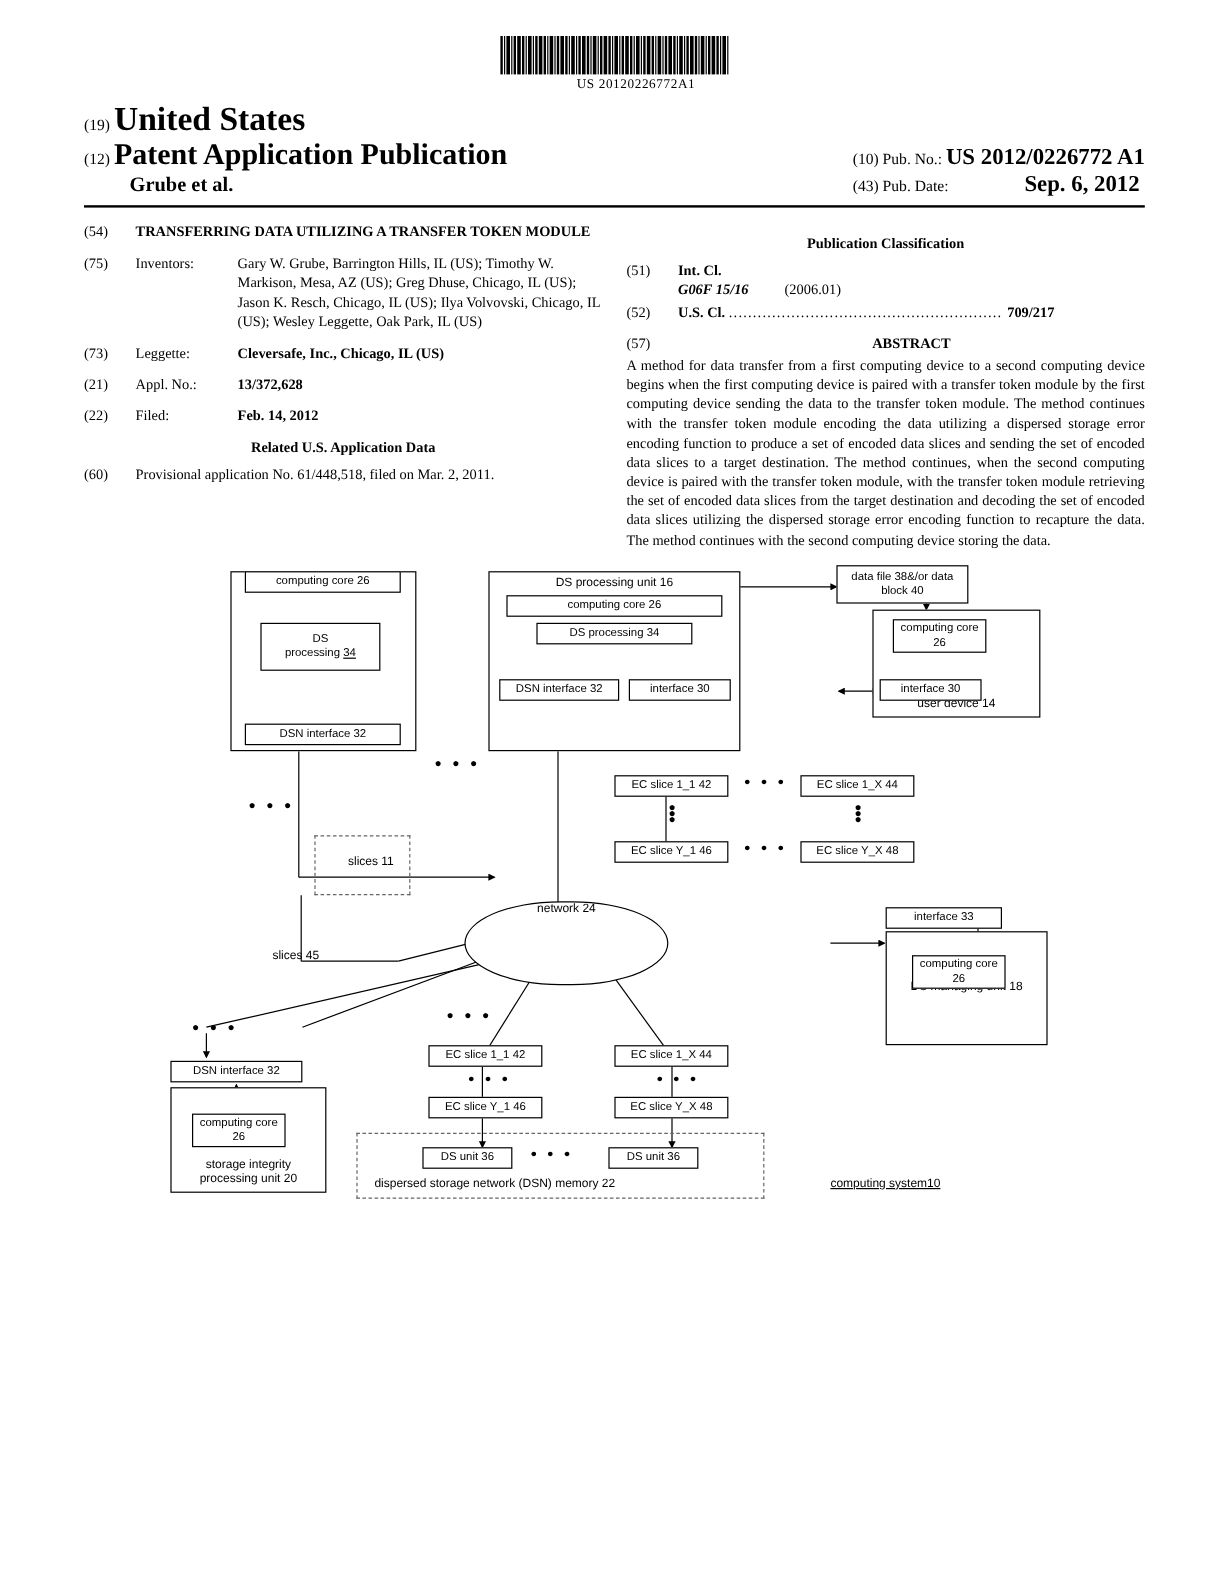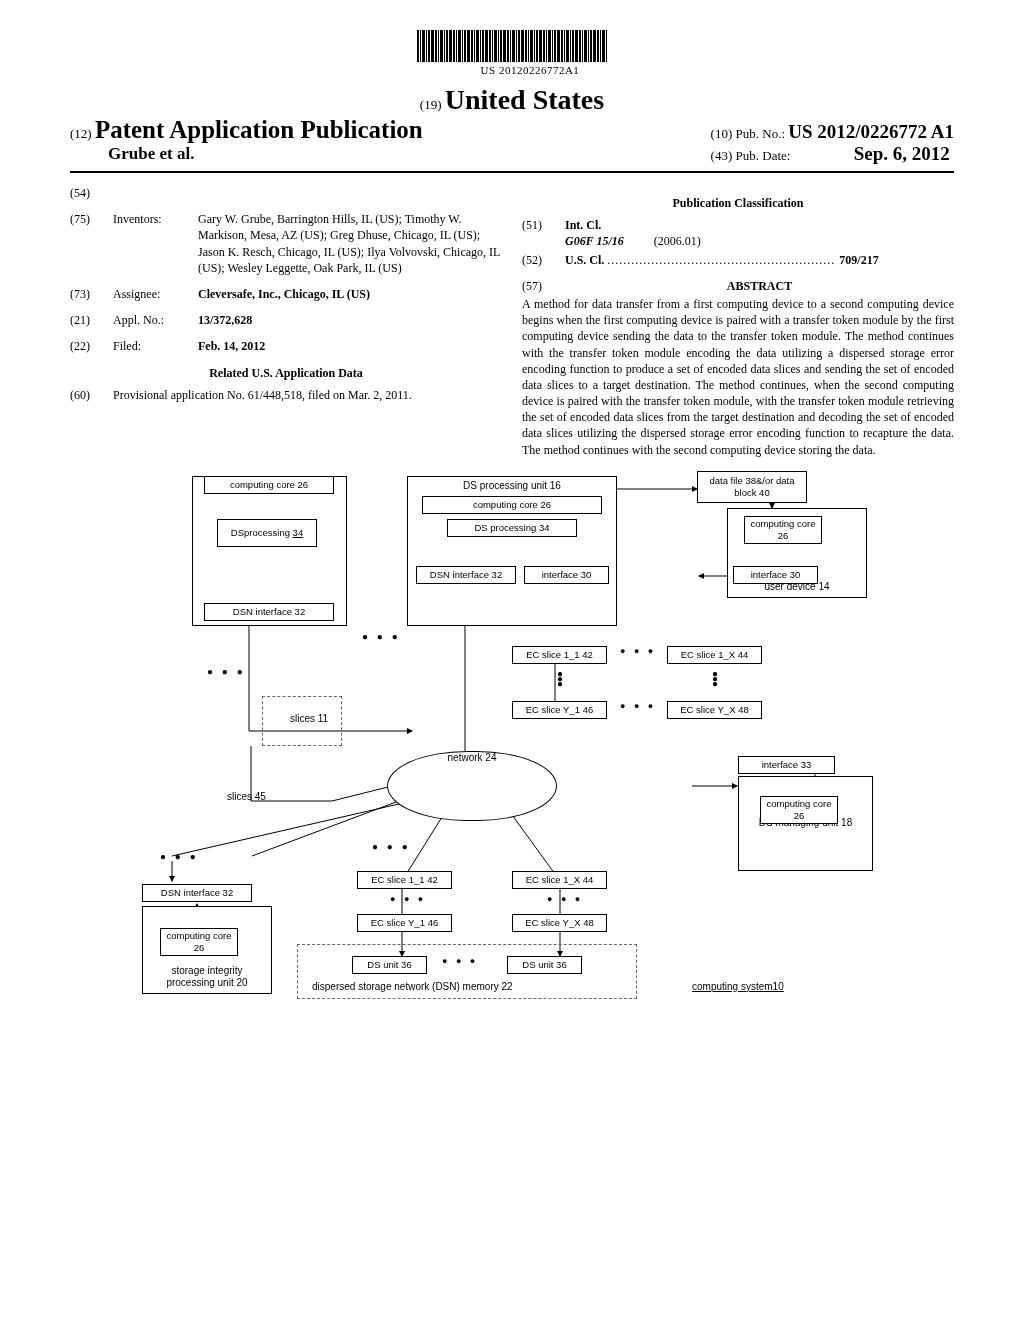--- a/index.html
+++ b/index.html
@@ -18,21 +18,21 @@
       align-items: flex-end;
       height: 32px;
       margin-bottom: 2px;
     }
     .barcode span { display: inline-block; background: #000; height: 100%; }
     .barcode span:nth-child(odd) { width: 2px; }
     .barcode span:nth-child(even) { width: 1px; }
     .barcode span:nth-child(3n) { width: 3px; }
     .barcode-text { font-size: 11px; letter-spacing: 0.5px; padding-left: 36px; }
     .header { margin-top: 8px; }
-    .header-line1 { font-size: 13px; text-align: center; }
+    .header-line1 { font-size: 13px; }
     .header-line1 .big { font-size: 28px; font-weight: bold; }
     .header-row { display: flex; justify-content: space-between; align-items: baseline; }
     .header-left .line2 { font-size: 13px; }
     .header-left .line2 .big { font-size: 25px; font-weight: bold; }
     .header-left .authors { font-size: 17px; font-weight: bold; margin-left: 38px; }
     .header-right { text-align: left; font-size: 13px; }
     .header-right .pubno .big { font-size: 19px; font-weight: bold; }
     .header-right .pubdate .big { font-size: 19px; font-weight: bold; }
     .divider { border-top: 2px solid #000; margin: 6px 0 12px 0; }
     .cols { display: flex; gap: 20px; }
@@ -182,29 +182,30 @@
     </div>
   </div>
 </div>
 
 <div class="divider"></div>
 
 <div class="cols">
   <div class="col">
     <div class="section">
       <div class="num">(54)</div>
+      <div class="value title-text">TRANSFERRING DATA UTILIZING A TRANSFER TOKEN MODULE</div>
     </div>
     <div class="section">
       <div class="num">(75)</div>
       <div class="label">Inventors:</div>
       <div class="value">Gary W. Grube, Barrington Hills, IL (US); Timothy W. Markison, Mesa, AZ (US); Greg Dhuse, Chicago, IL (US); Jason K. Resch, Chicago, IL (US); Ilya Volvovski, Chicago, IL (US); Wesley Leggette, Oak Park, IL (US)</div>
     </div>
     <div class="section">
       <div class="num">(73)</div>
-      <div class="label">Assignee:</div>
+      <div class="label">Leggette:</div>
       <div class="value"><b>Cleversafe, Inc., Chicago, IL (US)</b></div>
     </div>
     <div class="section">
       <div class="num">(21)</div>
       <div class="label">Appl. No.:</div>
       <div class="value"><b>13/372,628</b></div>
     </div>
     <div class="section">
       <div class="num">(22)</div>
       <div class="label">Filed:</div>
@@ -285,21 +286,21 @@
       <line x1="40" y1="380" x2="280" y2="325"></line>
       <line x1="120" y1="380" x2="280" y2="320"></line>
       <line x1="270" y1="405" x2="320" y2="325"></line>
       <line x1="428" y1="405" x2="370" y2="325"></line>
     </svg>
 
     <div class="box" style="left:60px; top:0; width:155px; height:150px; align-items:flex-start; padding-top:4px">
       <span>user device 12</span>
     </div>
     <div class="box small" style="left:72px; top:20; width:130px; height:18px">computing core 26</div>
-    <div class="box small" style="left:85px; top:43px; width:100px; height:28px; flex-direction:row">
+    <div class="box small" style="left:85px; top:43px; width:100px; height:40px; flex-direction:column">
       <span>DS</span>
         <span>processing <u>34</u></span>
     </div>
     <div class="box small" style="left:72px; top:127px; width:130px; height:18px">DSN interface 32</div>
 
     <div class="box" style="left:275px; top:0; width:210px; height:150px; align-items:flex-start">
       <span>DS processing unit 16</span>
     </div>
     <div class="box small" style="left:290px; top:20px; width:180px; height:18px">computing core 26</div>
     <div class="box small" style="left:315px; top:43px; width:130px; height:18px">DS processing 34</div>

